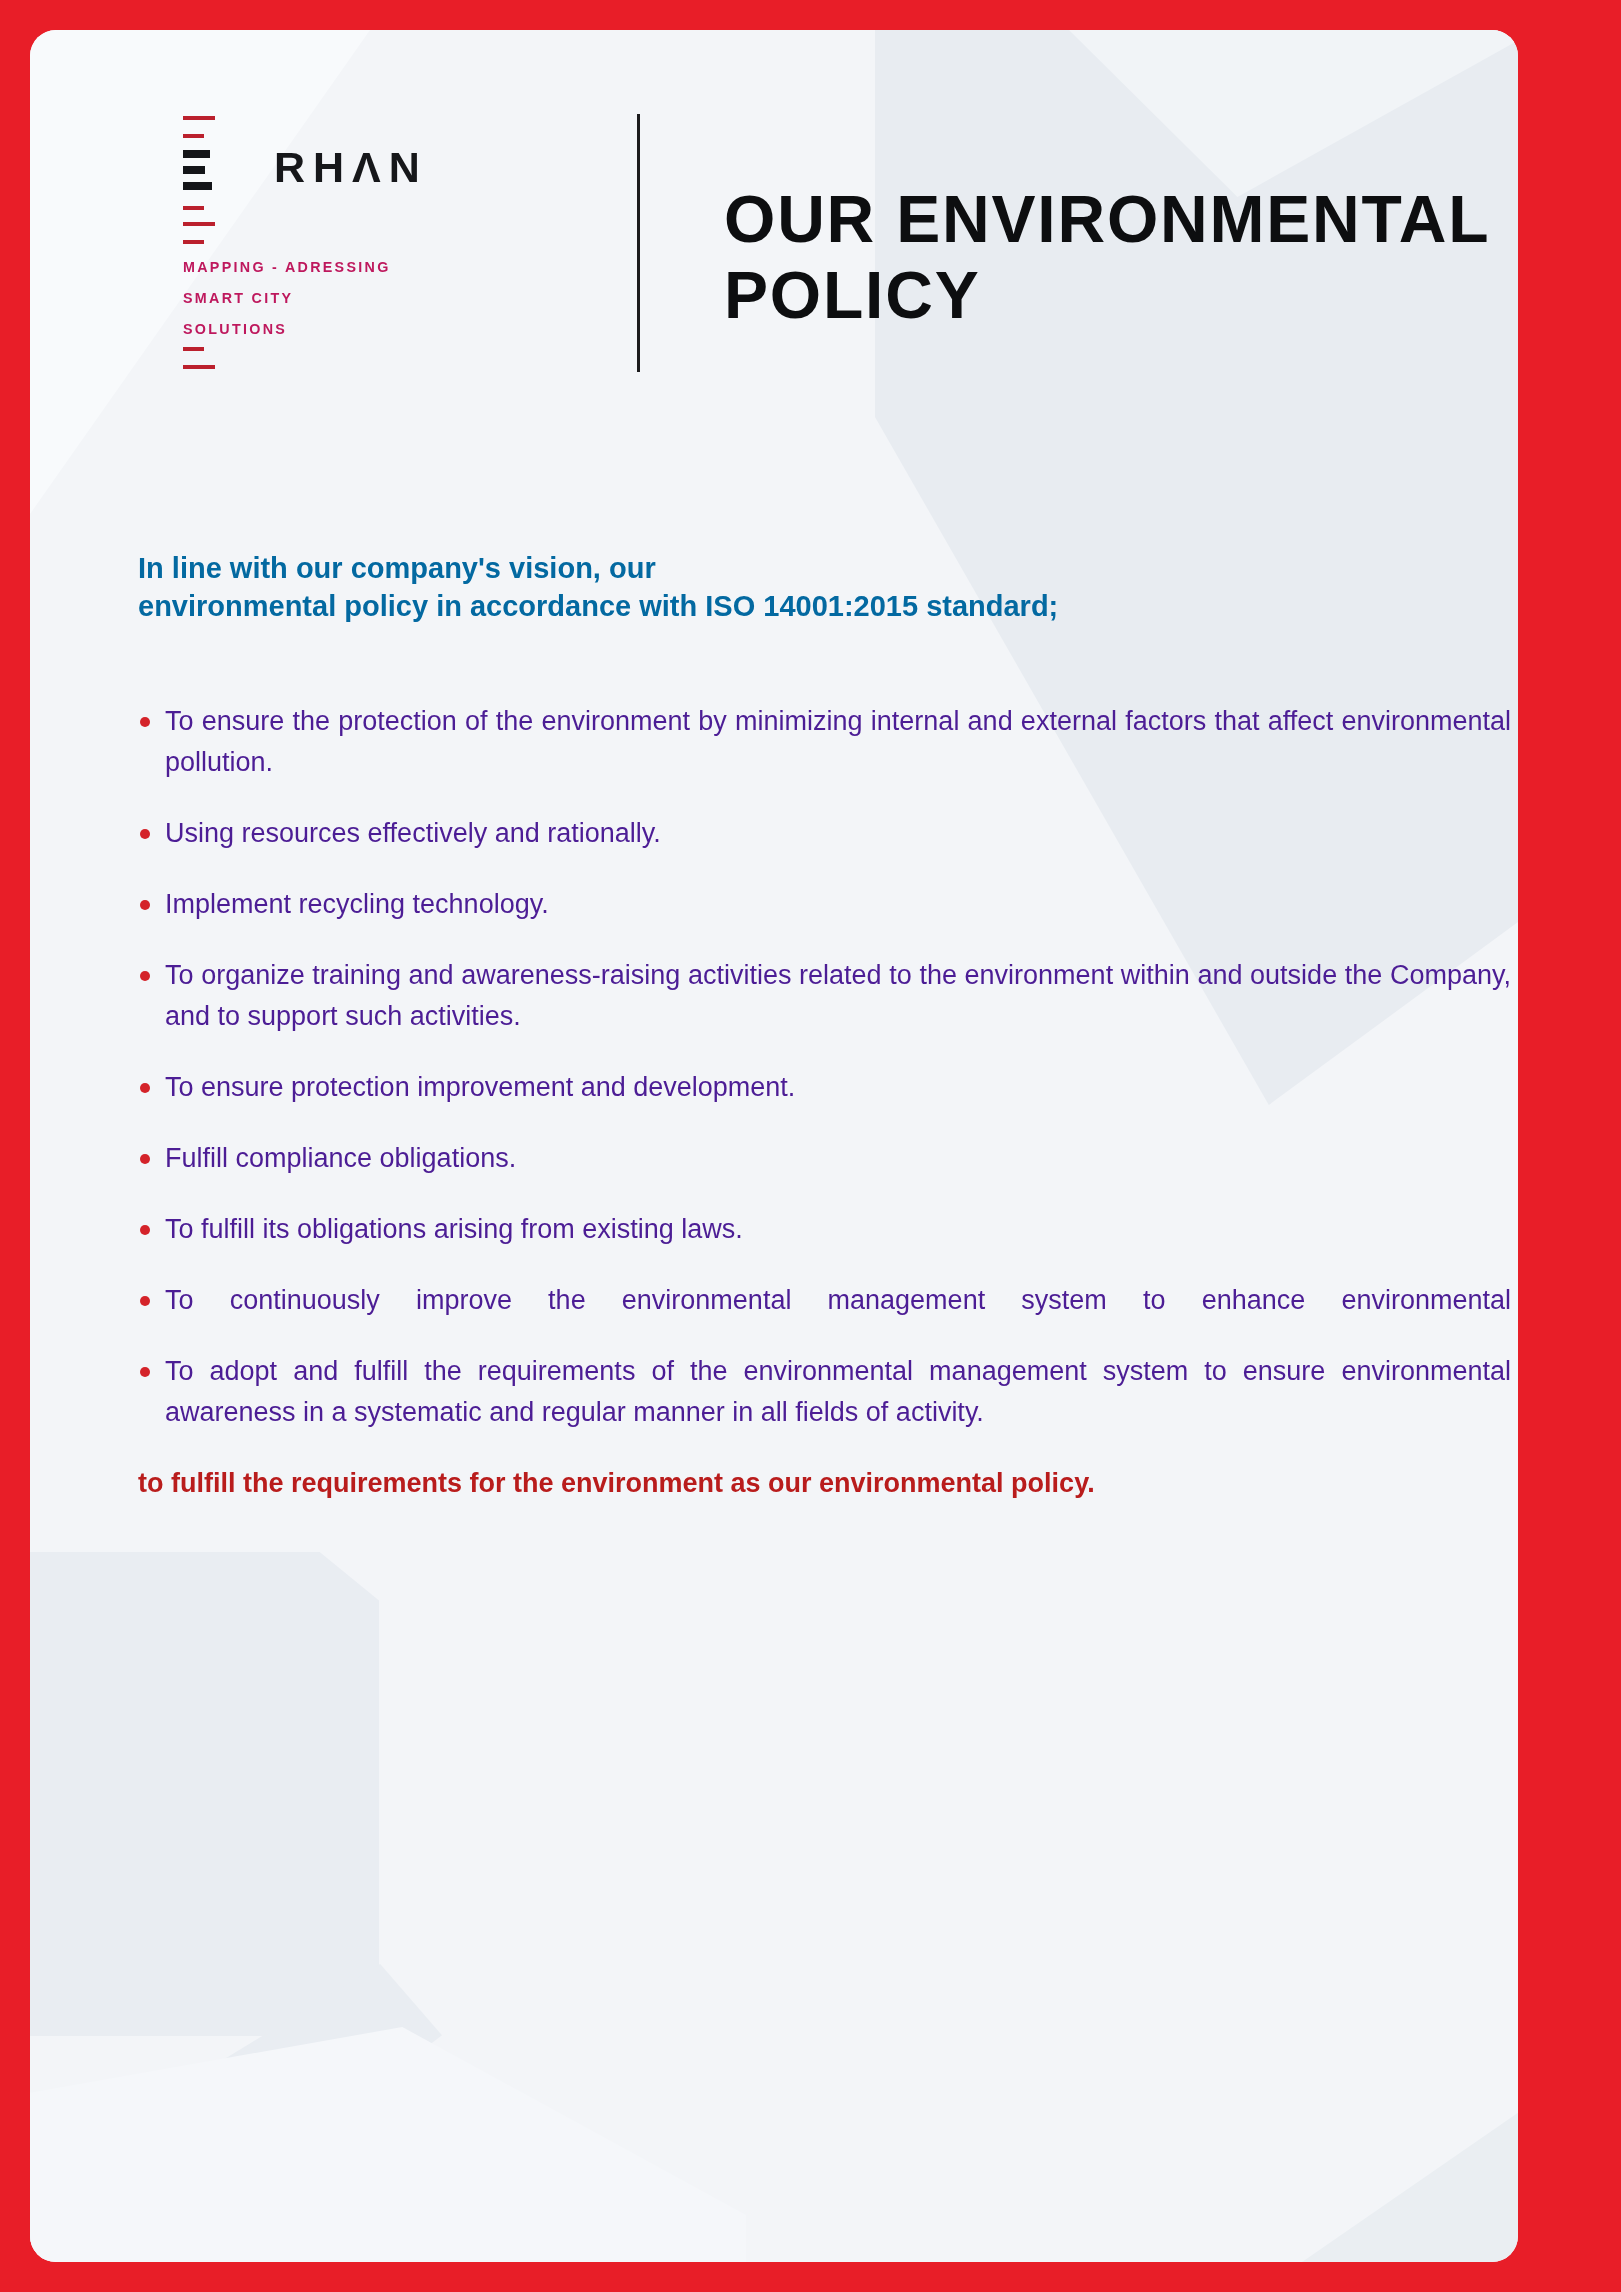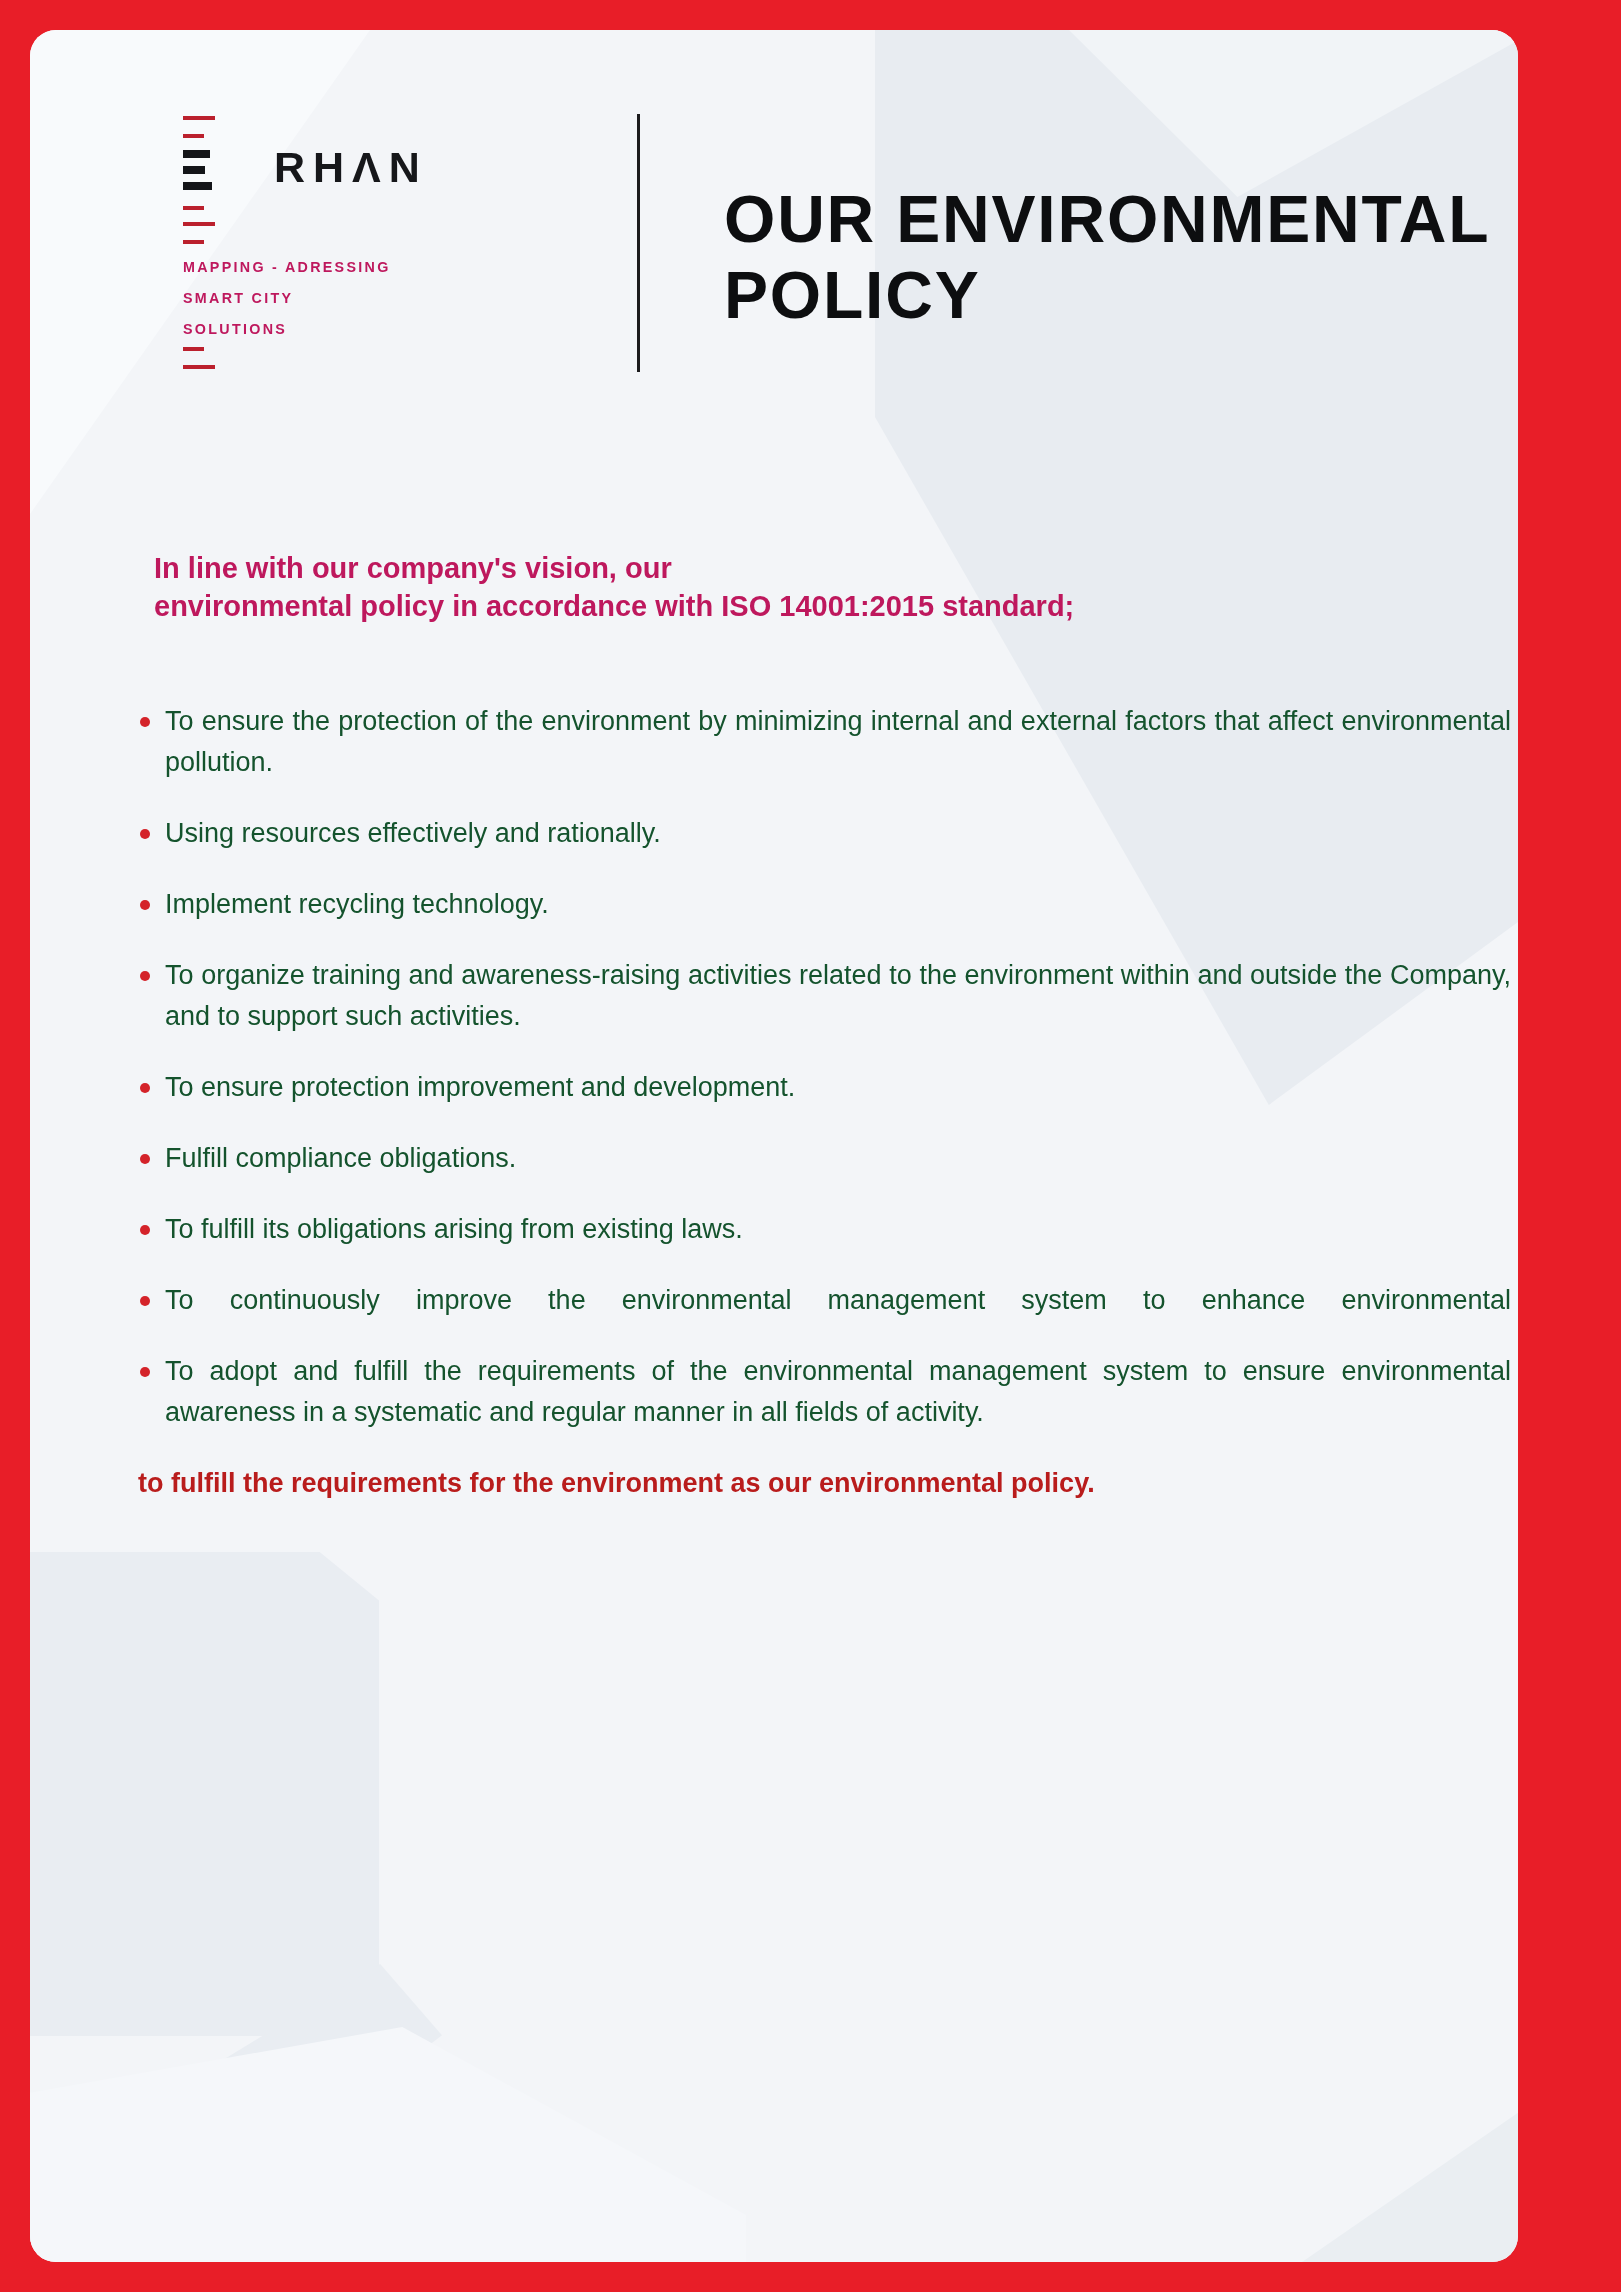--- a/index.html
+++ b/index.html
@@ -62,27 +62,27 @@
   .divider{position:absolute;left:607px;top:84px;width:2.7px;height:258px;background:#1b1b1d;}
 
   .title{
     position:absolute;left:686px;top:143px;
     font-size:66px;line-height:76px;font-weight:800;
     letter-spacing:1.8px;color:#0d0e10;white-space:nowrap;
   }
 
   .content{position:absolute;left:108px;top:519px;width:1373px;}
   .intro{
-    font-size:29px;line-height:38px;font-weight:700;color:#be185d;
-    margin:0 0 76px 16px;
+    font-size:29px;line-height:38px;font-weight:700;color:#0369a1;
+    margin:0 0 76px 0;
   }
   ul.policy{list-style:none;margin:0;padding:0;}
   ul.policy li{
     position:relative;padding-left:27px;margin:0 0 30px 0;
-    font-size:27px;line-height:41px;color:#14532d;
+    font-size:27px;line-height:41px;color:#4c1d95;
     text-align:justify;
   }
   ul.policy li::before{
     content:"";position:absolute;left:1.8px;top:16px;width:9.9px;height:9.9px;
     border-radius:50%;background:#d4232a;
   }
   ul.policy li.force-justify{text-align-last:justify;}
   .closing{
     margin-top:23px;font-size:27px;line-height:41px;font-weight:700;color:#b91c1c;
   }

